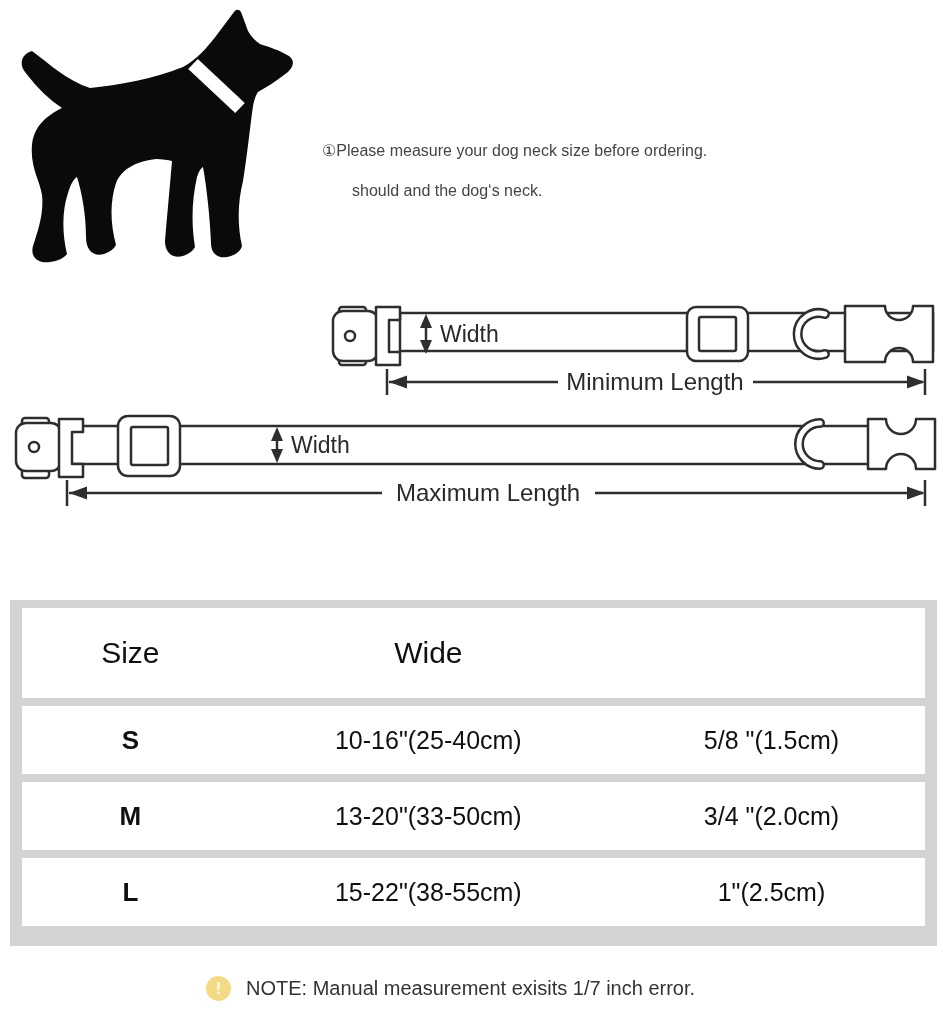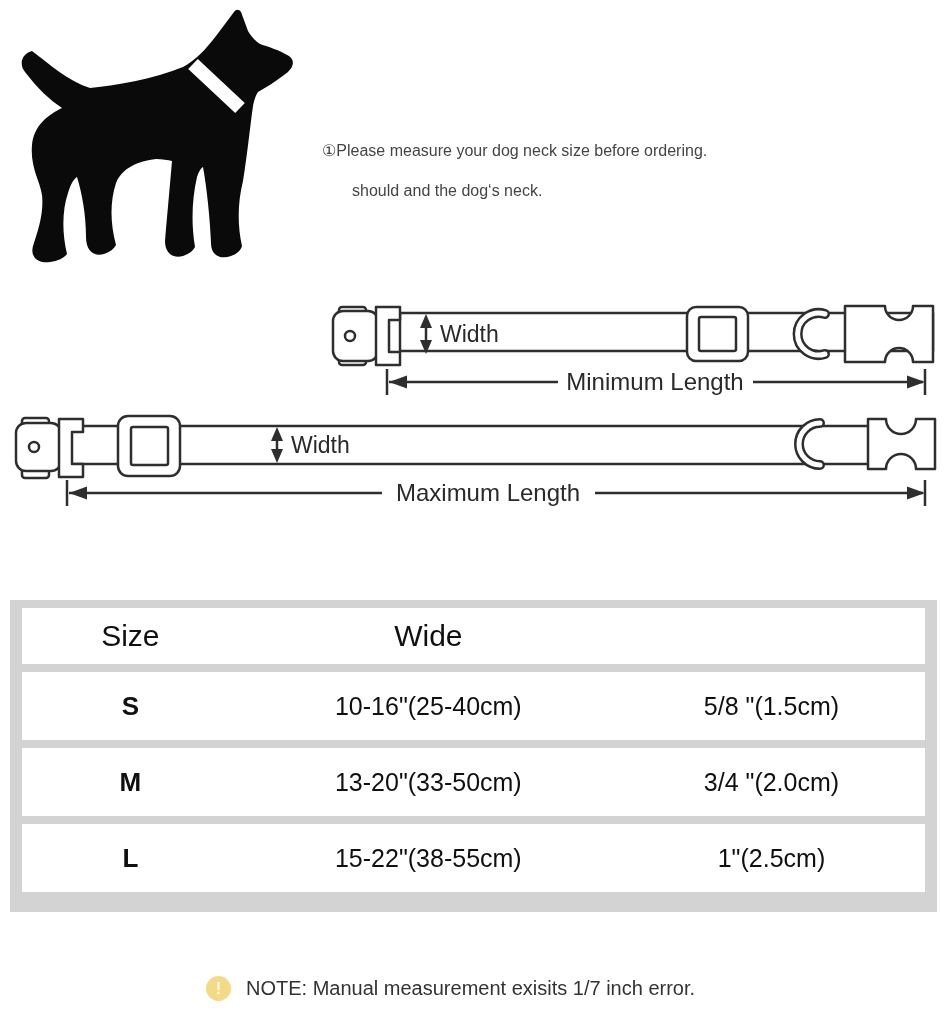--- a/index.html
+++ b/index.html
@@ -12,21 +12,21 @@
   .instructions{left:322px;top:99px;width:625px;color:#454545;font-size:16px;line-height:31px;margin-top:36px;}
   .instructions .line1{margin-bottom:9px;}
   .instructions .indent{padding-left:30px;}
   
   svg text{fill:#2a2a2a;font-family:"Liberation Sans", sans-serif;}
   
   .size-table{left:10px;top:600px;width:927px;background:#d3d3d3;
     padding:8px 12px 20px 12px;box-sizing:border-box;display:flex;flex-direction:column;gap:8px;}
   .trow{background:#ffffff;display:grid;grid-template-columns:24% 42% 34%;align-items:center;}
   .trow > div{text-align:center;color:#101010;}
-  .trow.head{height:56px;font-size:30px;}
+  .trow.head{height:90px;font-size:30px;}
   .trow.body{height:68px;font-size:25px;}
   .trow.body .size-cell{font-weight:bold;font-size:26px;}
   
   .note{left:206px;top:976px;display:flex;align-items:center;color:#333333;font-size:20px;}
   .note-icon{width:25px;height:25px;border-radius:50%;background:#f5da85;color:#fffdf2;
     font-weight:bold;font-size:16px;display:flex;align-items:center;justify-content:center;
     margin-right:15px;flex:0 0 auto;}
 </style>
 </head>
 <body>

